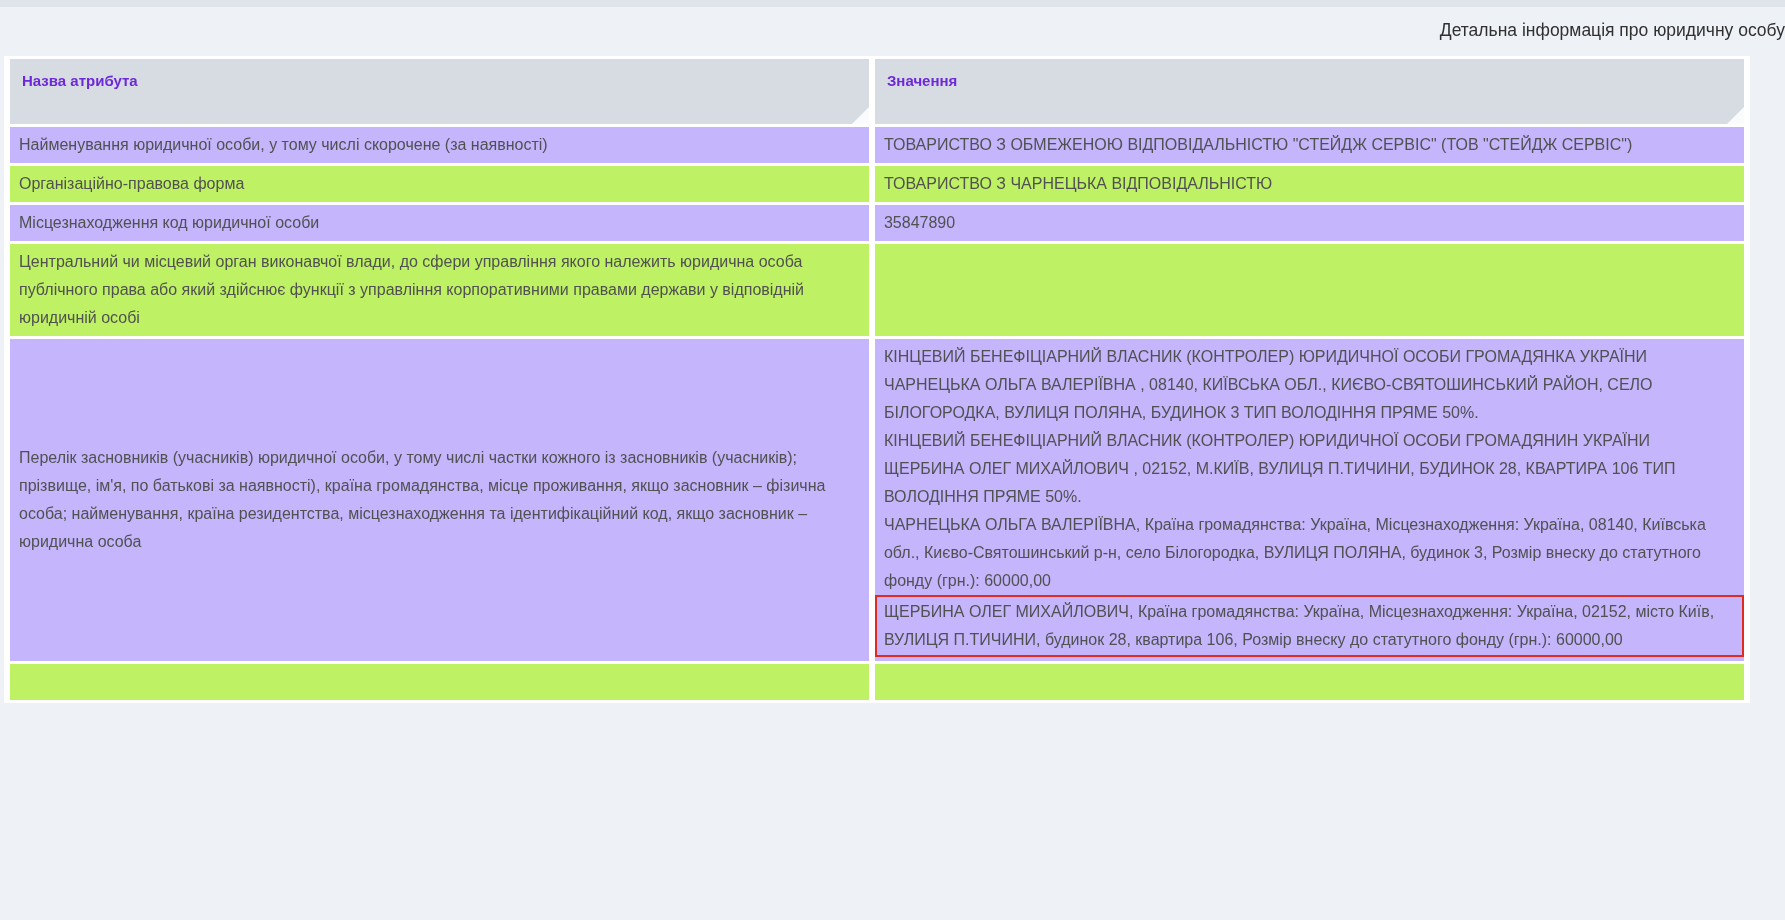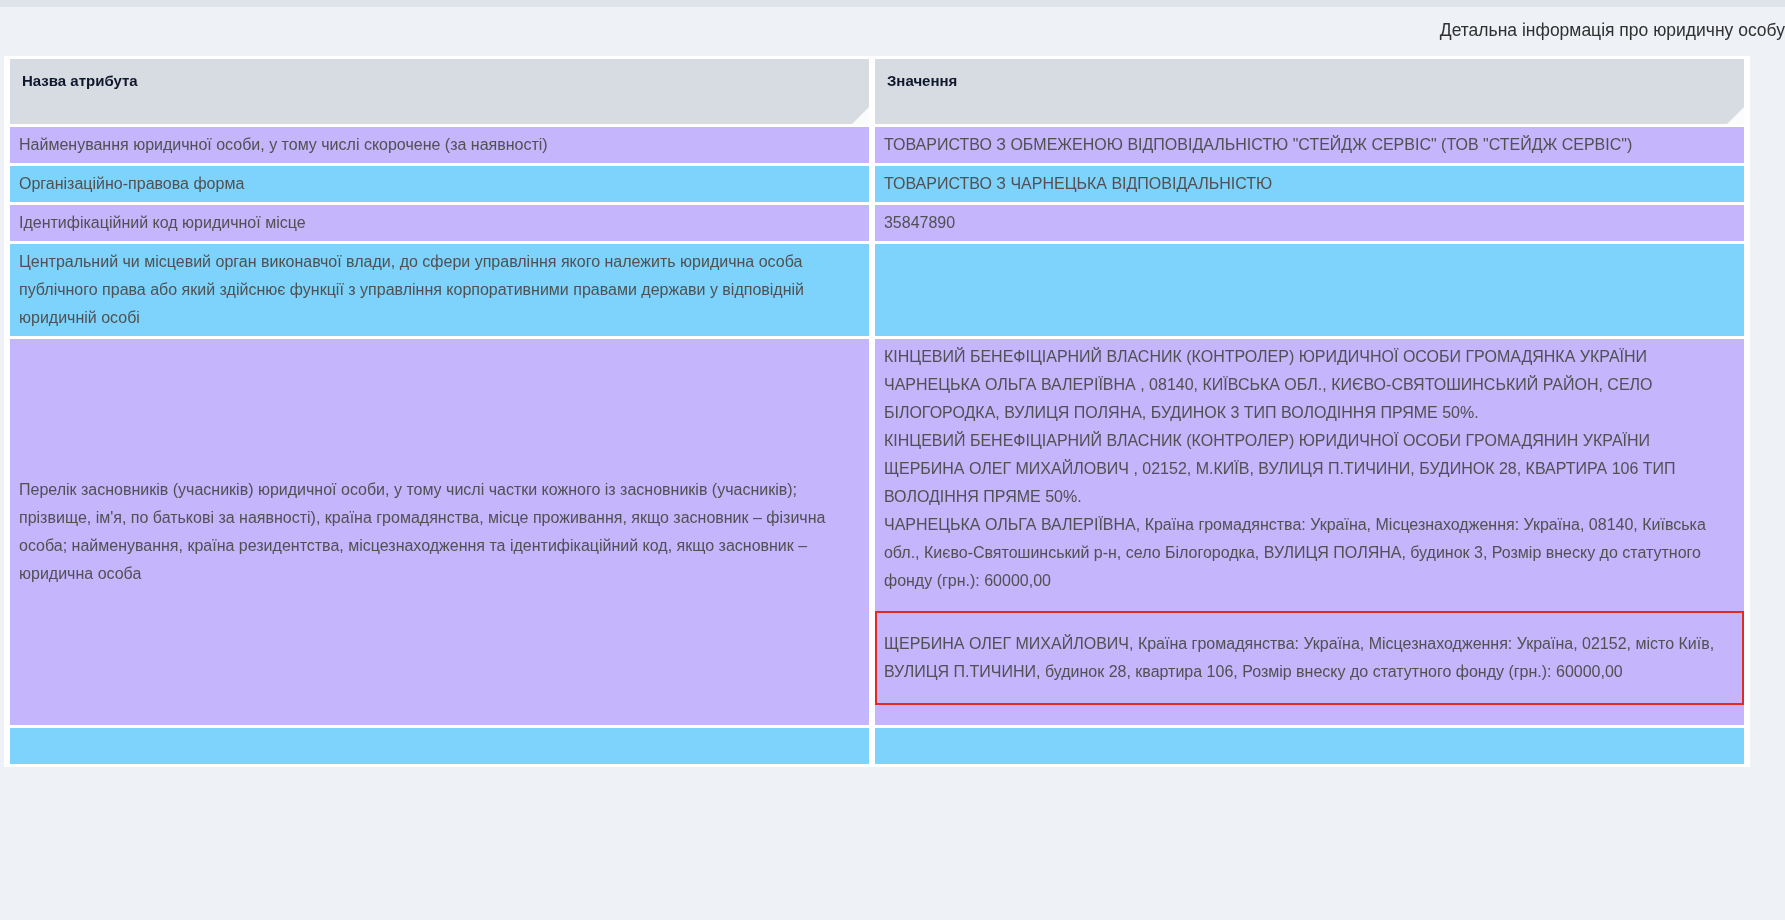--- a/index.html
+++ b/index.html
@@ -26,21 +26,21 @@
     border-spacing: 6px 3px;
     table-layout: fixed;
     width: 1746px;
     margin-left: 4px;
     background: #ffffff;
   }
   col.c-attr { width: 856px; }
   col.c-val  { width: 866px; }
   th {
     background: #d7dce3;
-    color: #0f172a;
+    color: #6d28d9;
     font-size: 15px;
     font-weight: 700;
     text-align: left;
     vertical-align: top;
     padding: 13px 10px 0 12px;
     height: 65px;
     position: relative;
     cursor: pointer;
   }
   th .fold-corner {
@@ -54,34 +54,34 @@
   td {
     font-size: 16px;
     line-height: 28px;
     color: #515151;
     padding: 4px 9px;
     vertical-align: middle;
     height: 36px;
     word-wrap: break-word;
     background: #c4b5fd;
   }
-  tr.striped td { background: #7dd3fc; }
+  tr.striped td { background: #bef264; }
   .red-box {
     border: 2px solid var(--highlight, #e02b22);
   }
   .red-box.inline {
     display: inline-block;
     margin-left: -9px;
     padding: 0 7px;
     line-height: 26px;
   }
   .red-box.block {
     display: block;
-    margin: 16px -9px;
-    padding: 17px 7px;
+    margin: 0 -9px;
+    padding: 1px 7px;
   }
 </style>
 </head>
 <body>
 
 <div class="top-strip"></div>
 
 <h1 class="page-title">Детальна інформація про юридичну особу</h1>
 
 <table class="details">
@@ -104,21 +104,21 @@
   <tbody>
       <tr>
         <td>Найменування юридичної особи, у тому числі скорочене (за наявності)</td>
         <td>ТОВАРИСТВО З ОБМЕЖЕНОЮ ВІДПОВІДАЛЬНІСТЮ "СТЕЙДЖ СЕРВІС" (ТОВ "СТЕЙДЖ СЕРВІС")</td>
       </tr>
       <tr class="striped">
         <td>Організаційно-правова форма</td>
         <td>ТОВАРИСТВО З ЧАРНЕЦЬКА ВІДПОВІДАЛЬНІСТЮ</td>
       </tr>
       <tr>
-        <td>Ідентифікаційний код юридичної місце</td>
+        <td>Місцезнаходження код юридичної особи</td>
         <td>35847890</td>
       </tr>
       <tr class="striped">
         <td>Центральний чи місцевий орган виконавчої влади, до сфери управління якого належить юридична особа публічного права або який здійснює функції з управління корпоративними правами держави у відповідній юридичній особі</td>
         <td></td>
       </tr>
       <tr>
         <td>Перелік засновників (учасників) юридичної особи, у тому числі частки кожного із засновників (учасників); прізвище, ім'я, по батькові за наявності), країна громадянства, місце проживання, якщо засновник – фізична особа; найменування, країна резидентства, місцезнаходження та ідентифікаційний код, якщо засновник – юридична особа</td>
         <td>
           <div>КІНЦЕВИЙ БЕНЕФІЦІАРНИЙ ВЛАСНИК (КОНТРОЛЕР) ЮРИДИЧНОЇ ОСОБИ ГРОМАДЯНКА УКРАЇНИ ЧАРНЕЦЬКА ОЛЬГА ВАЛЕРІЇВНА , 08140, КИЇВСЬКА ОБЛ., КИЄВО-СВЯТОШИНСЬКИЙ РАЙОН, СЕЛО БІЛОГОРОДКА, ВУЛИЦЯ ПОЛЯНА, БУДИНОК 3 ТИП ВОЛОДІННЯ ПРЯМЕ 50%.</div>

